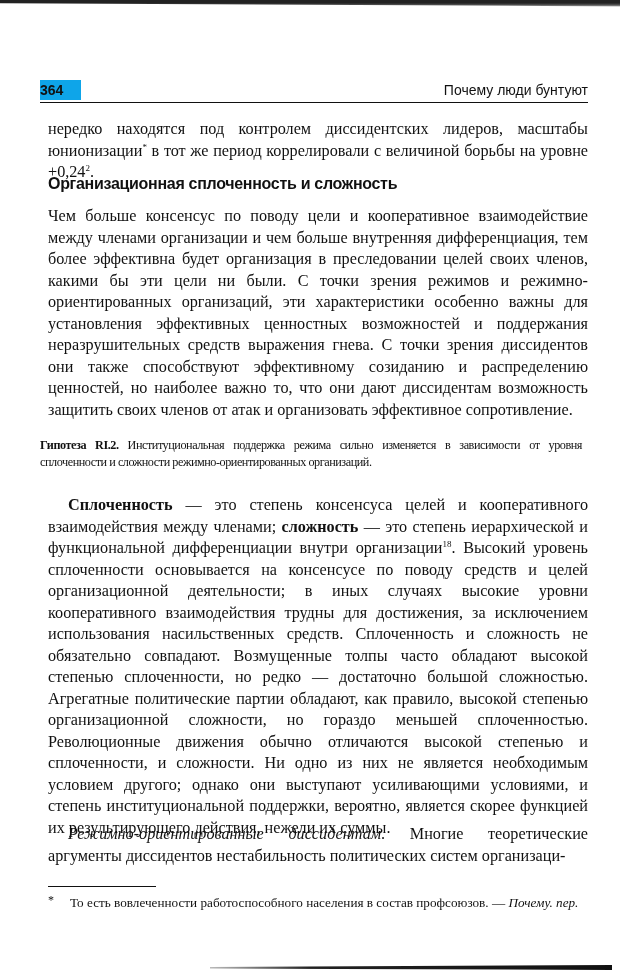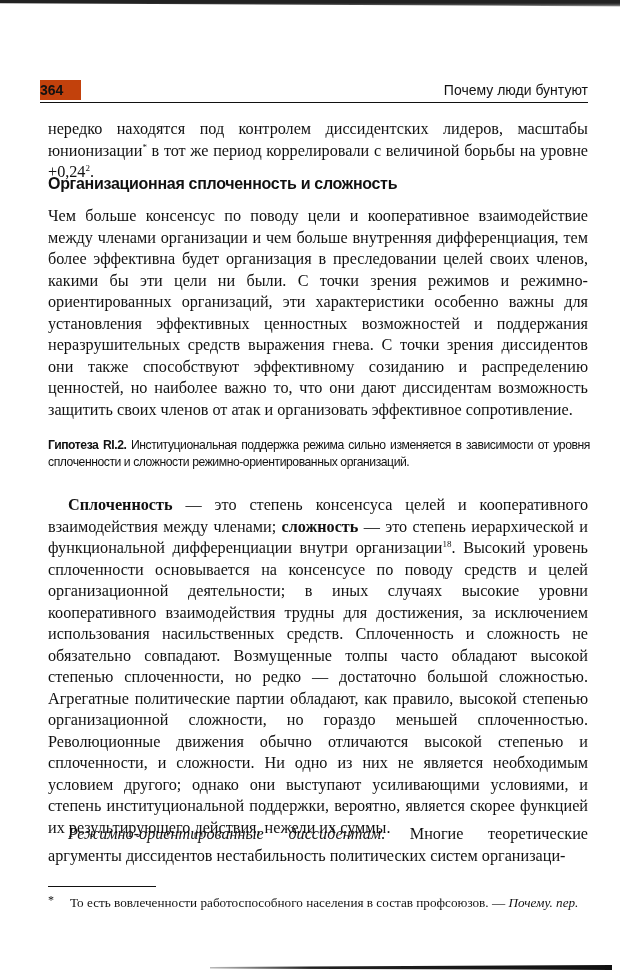--- a/index.html
+++ b/index.html
@@ -13,41 +13,41 @@
       background: linear-gradient(to bottom, #222 0, #222 3px, #555 5px, rgba(0,0,0,0) 8px);
       clip-path: polygon(0 0, 100% 0, 100% 80%, 0 40%);
     }
     .header {
       position: absolute; left: 40px; top: 80px; width: 548px; height: 22px;
       border-bottom: 1.5px solid #111;
     }
     .page-num {
       position: absolute; left: 0; top: 0;
       font-family: "Liberation Sans", sans-serif; font-weight: bold; font-size: 14px;
-      background: #c2410c; padding-right: 18px; line-height: 20px;
+      background: #0ea5e9; padding-right: 18px; line-height: 20px;
     }
     .running-title {
       position: absolute; right: 0; top: 0;
       font-family: "Liberation Sans", sans-serif; font-size: 14px; line-height: 20px;
     }
     .text {
       position: absolute; left: 48px; width: 540px;
       font-family: "Liberation Serif", serif; font-size: 16.2px; line-height: 21.5px;
       text-align: justify; text-align-last: left;
     }
     .p1 { top: 119px; }
     .section-title {
       position: absolute; left: 48px; top: 175px; width: 540px; 
       font-family: "Liberation Sans", sans-serif; font-weight: bold; font-size: 16px;
       letter-spacing: -0.3px;
     }
     .p2 { top: 206px; }
     .hypothesis {
-      position: absolute; left: 48px; top: 437px; width: 542px;
-      font-family: Liberation Sans, sans-serif; font-size: 12.2px; line-height: 17px;
+      position: absolute; left: 40px; top: 437px; width: 542px;
+      font-family: Liberation Serif, serif; font-size: 12.2px; line-height: 17px;
       letter-spacing: -0.45px; text-align: justify;
     }
     .hypothesis b { font-weight: bold; }
     .p3 { top: 479px; text-indent: 20px; margin-top: 16px; }
     .p4 { top: 824px; text-indent: 20px; }
     .fn-rule {
       position: absolute; left: 48px; top: 886px; width: 108px; height: 0;
       border-top: 1.2px solid #111;
     }
     .footnote {

